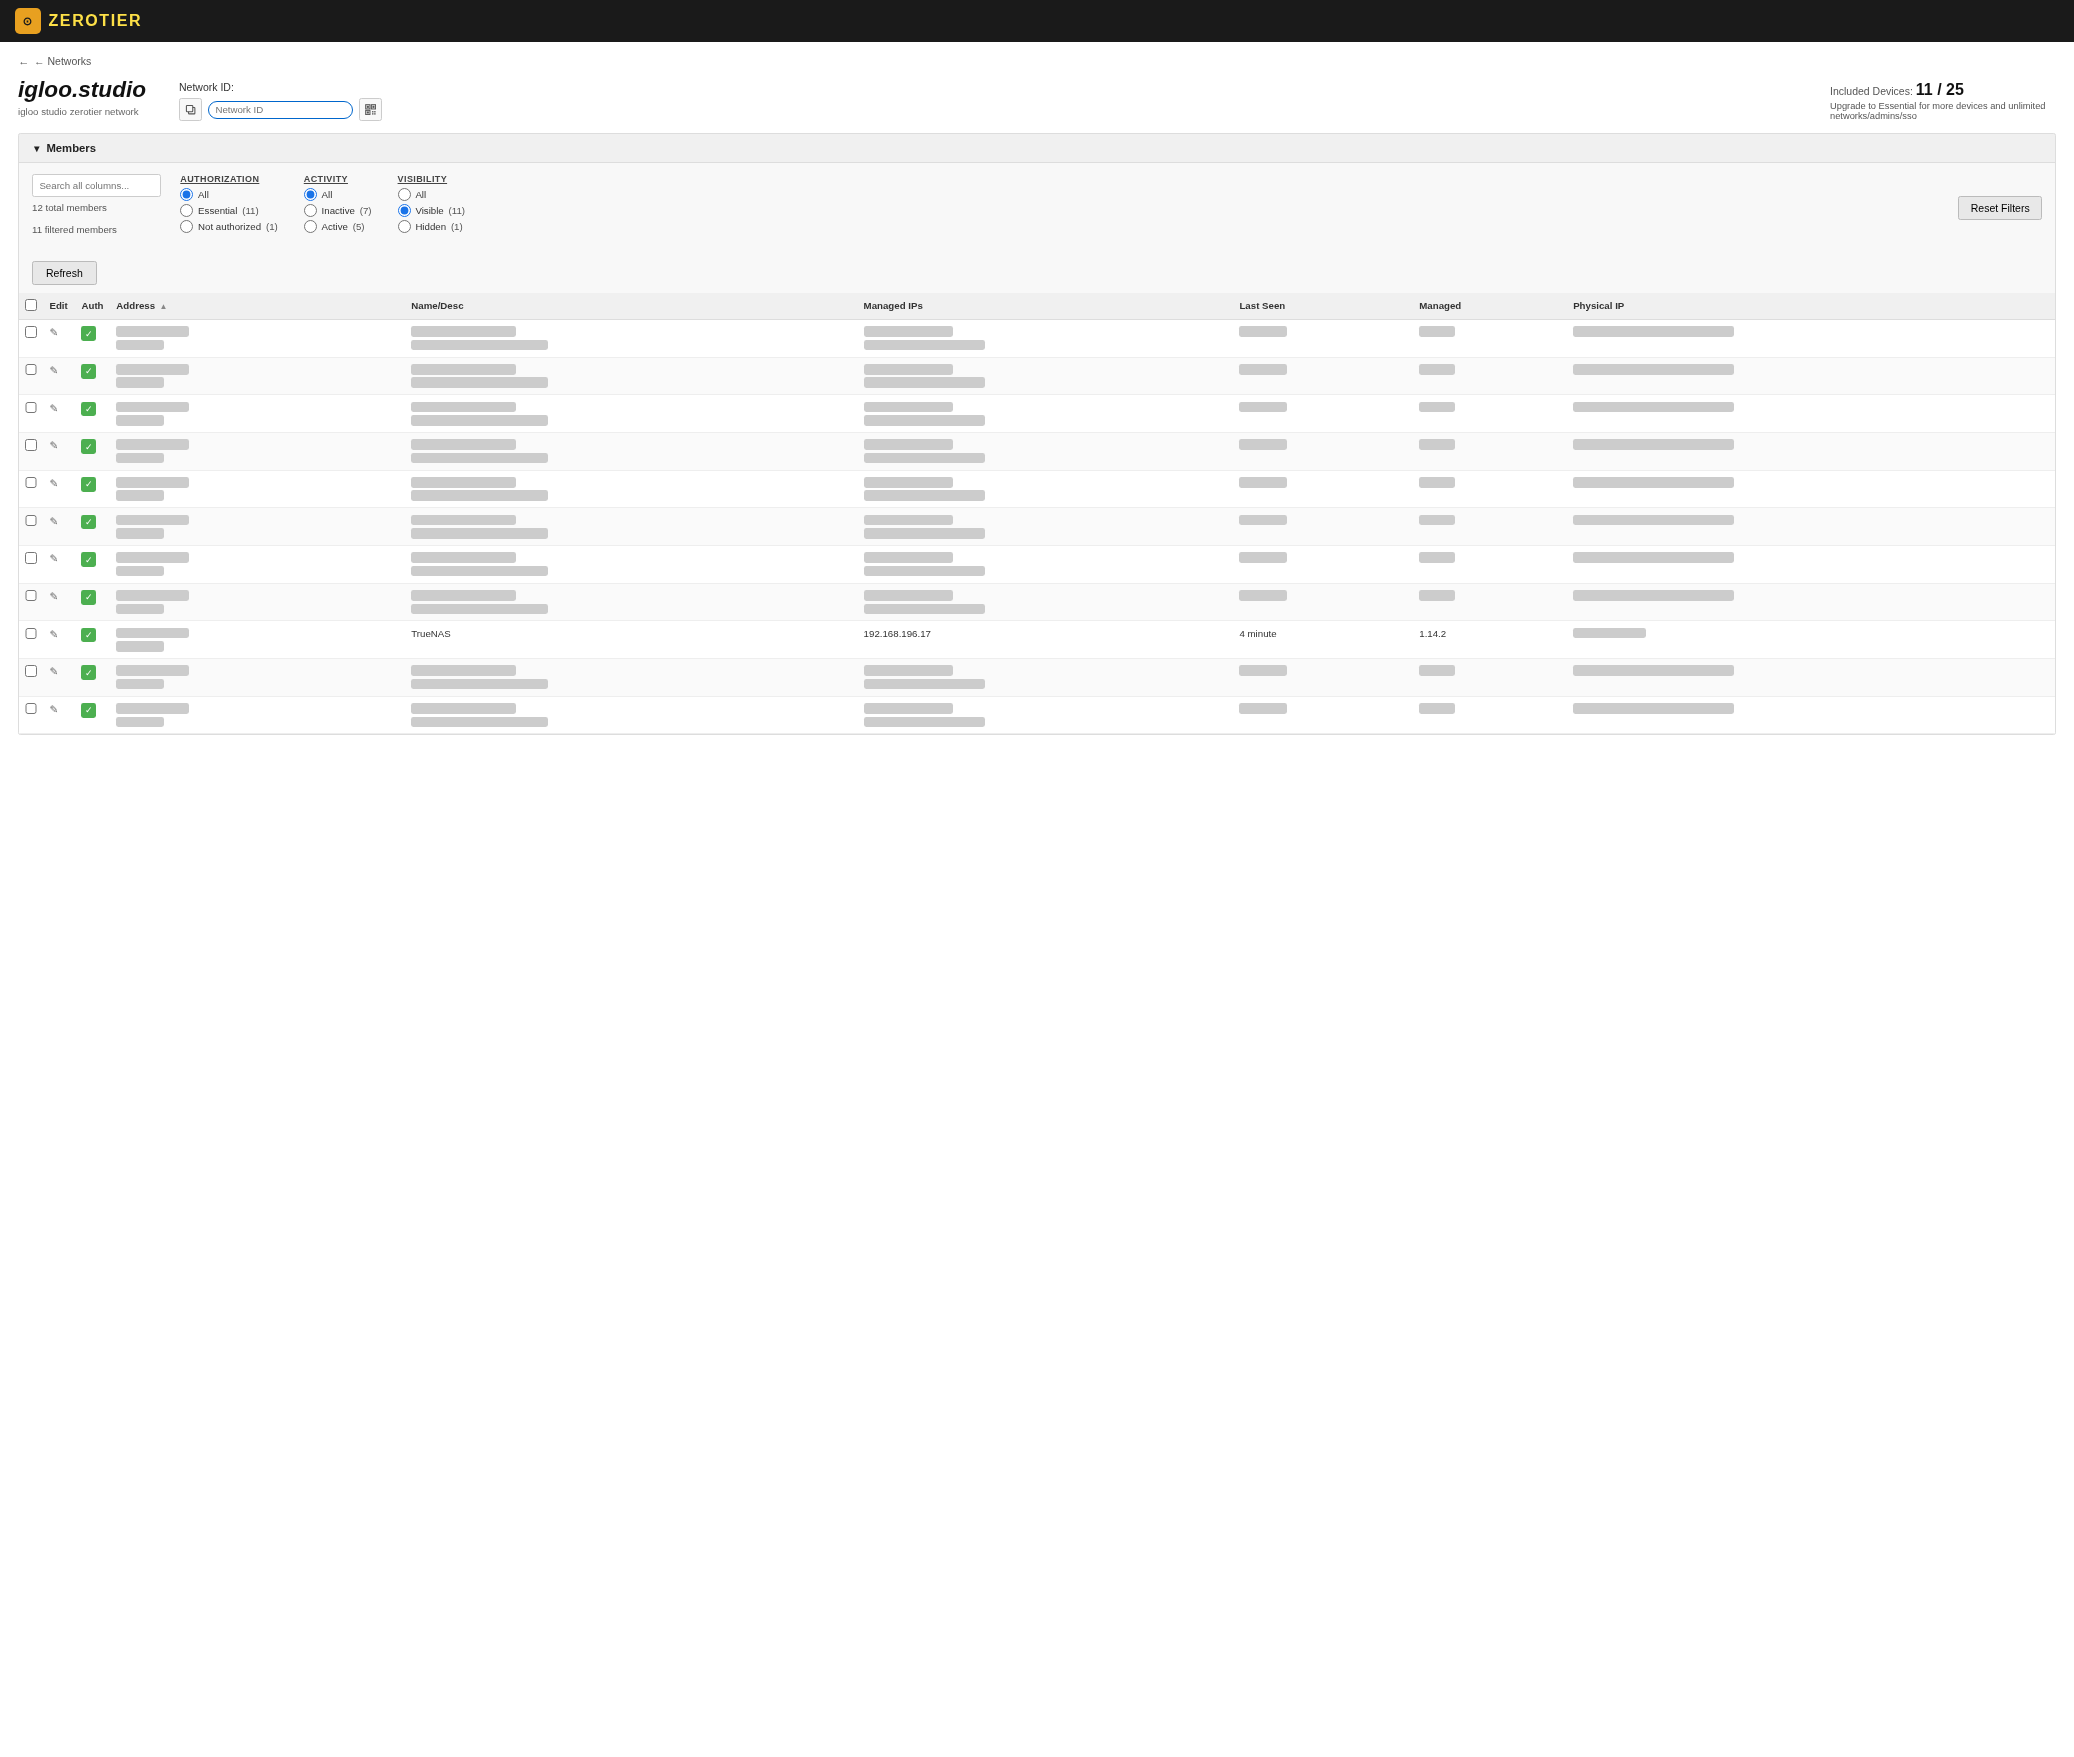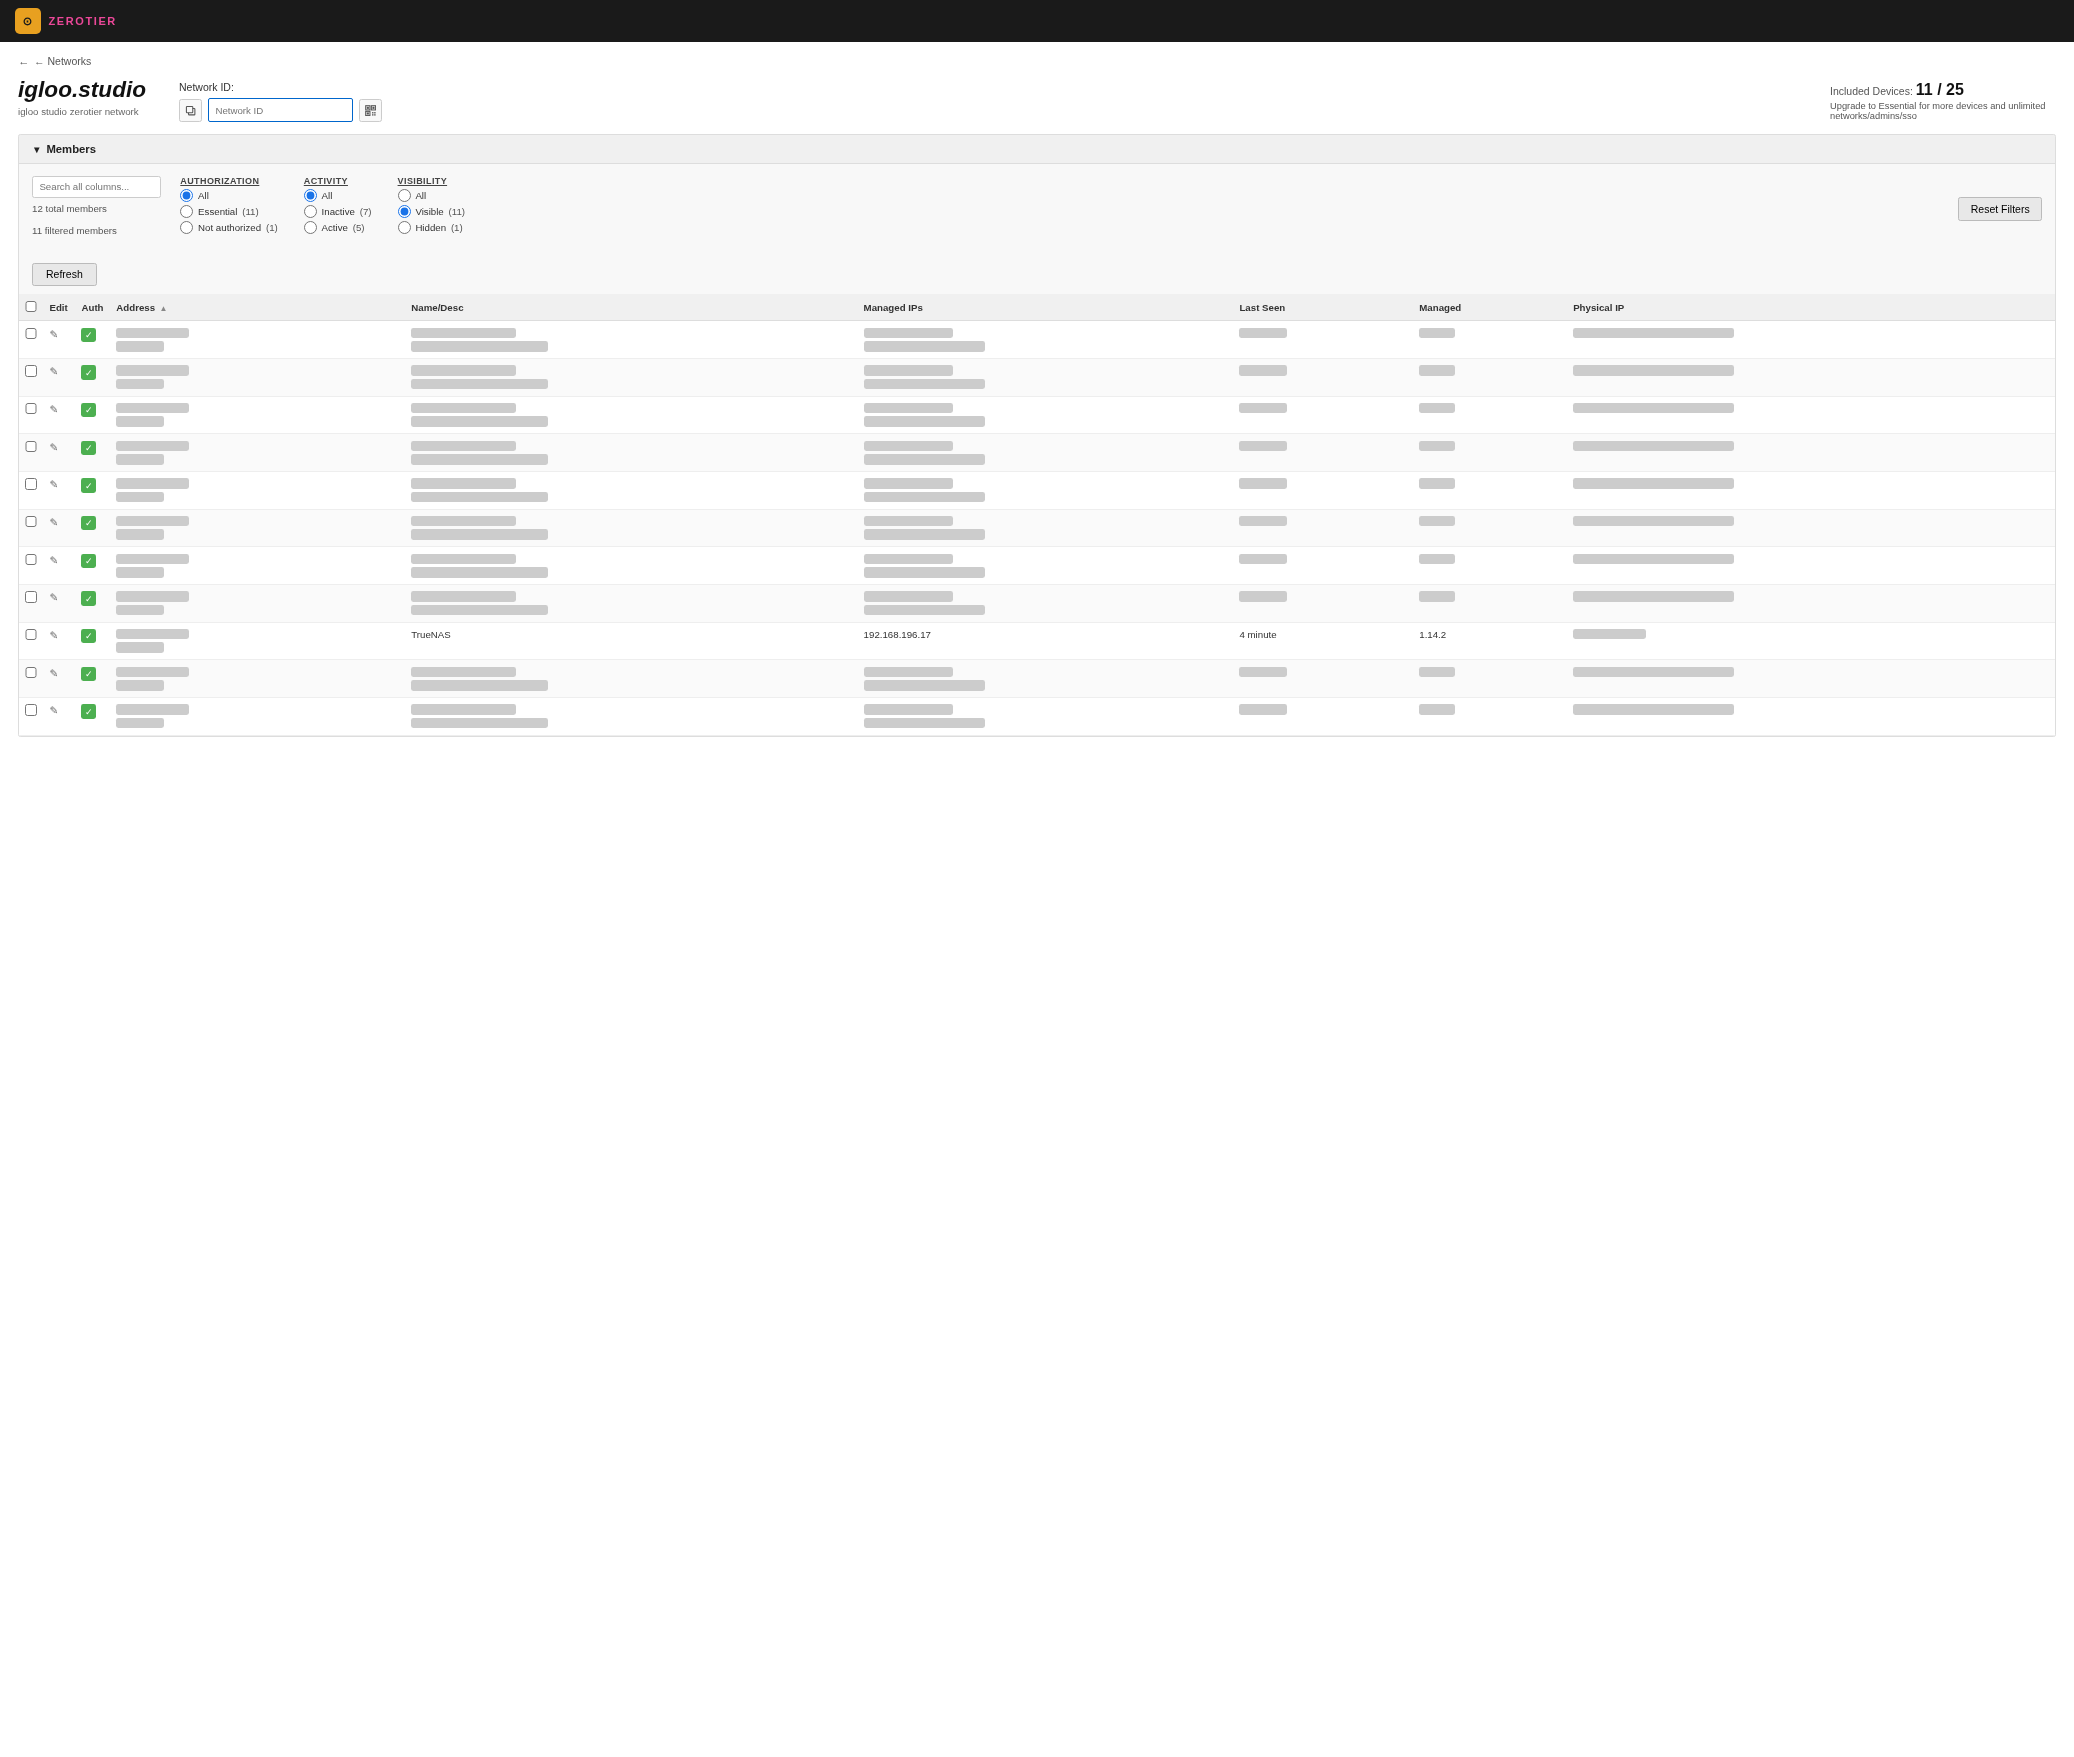--- a/index.html
+++ b/index.html
@@ -15,22 +15,22 @@
       gap: 8px;
     }
     .logo-icon {
       width: 26px; height: 26px;
       background: #e8a020;
       border-radius: 4.8px;
       display: flex; align-items: center; justify-content: center;
       font-weight: bold; color: #1a1a1a; font-size: 11.3px;
     }
     .logo-text {
-      color: #ec4899;
-      font-size: 11px;
+      color: #fde047;
+      font-size: 16px;
       font-weight: 600;
       letter-spacing: 1.6px;
       text-transform: uppercase;
     }
 
     
     .content { padding: 13px 18px; background: #fff; min-height: calc(100vh - 42px); }
 
     
     .breadcrumb {
@@ -62,23 +62,23 @@
       display: flex;
       flex-direction: column;
       align-items: flex-start;
       gap: 4.8px;
       padding-top: 3.2px;
     }
     .network-id-label { font-size: 10.5px; color: #333; font-weight: 500; }
     .network-id-row { display: flex; align-items: center; gap: 6.4px; }
     .network-id-input {
       width: 145px;
-      height: 24px;
+      height: 18px;
       border: 1.2px solid #0066cc;
-      border-radius: 2px;
+      border-radius: 9px;
       padding: 0 6.4px;
       font-size: 9.7px;
       background: #fff;
       color: #666;
     }
     .icon-btn {
       width: 22.6px; height: 22.6px;
       border: 0.8px solid #ccc;
       border-radius: 2.4px;
       background: #f8f8f8;

